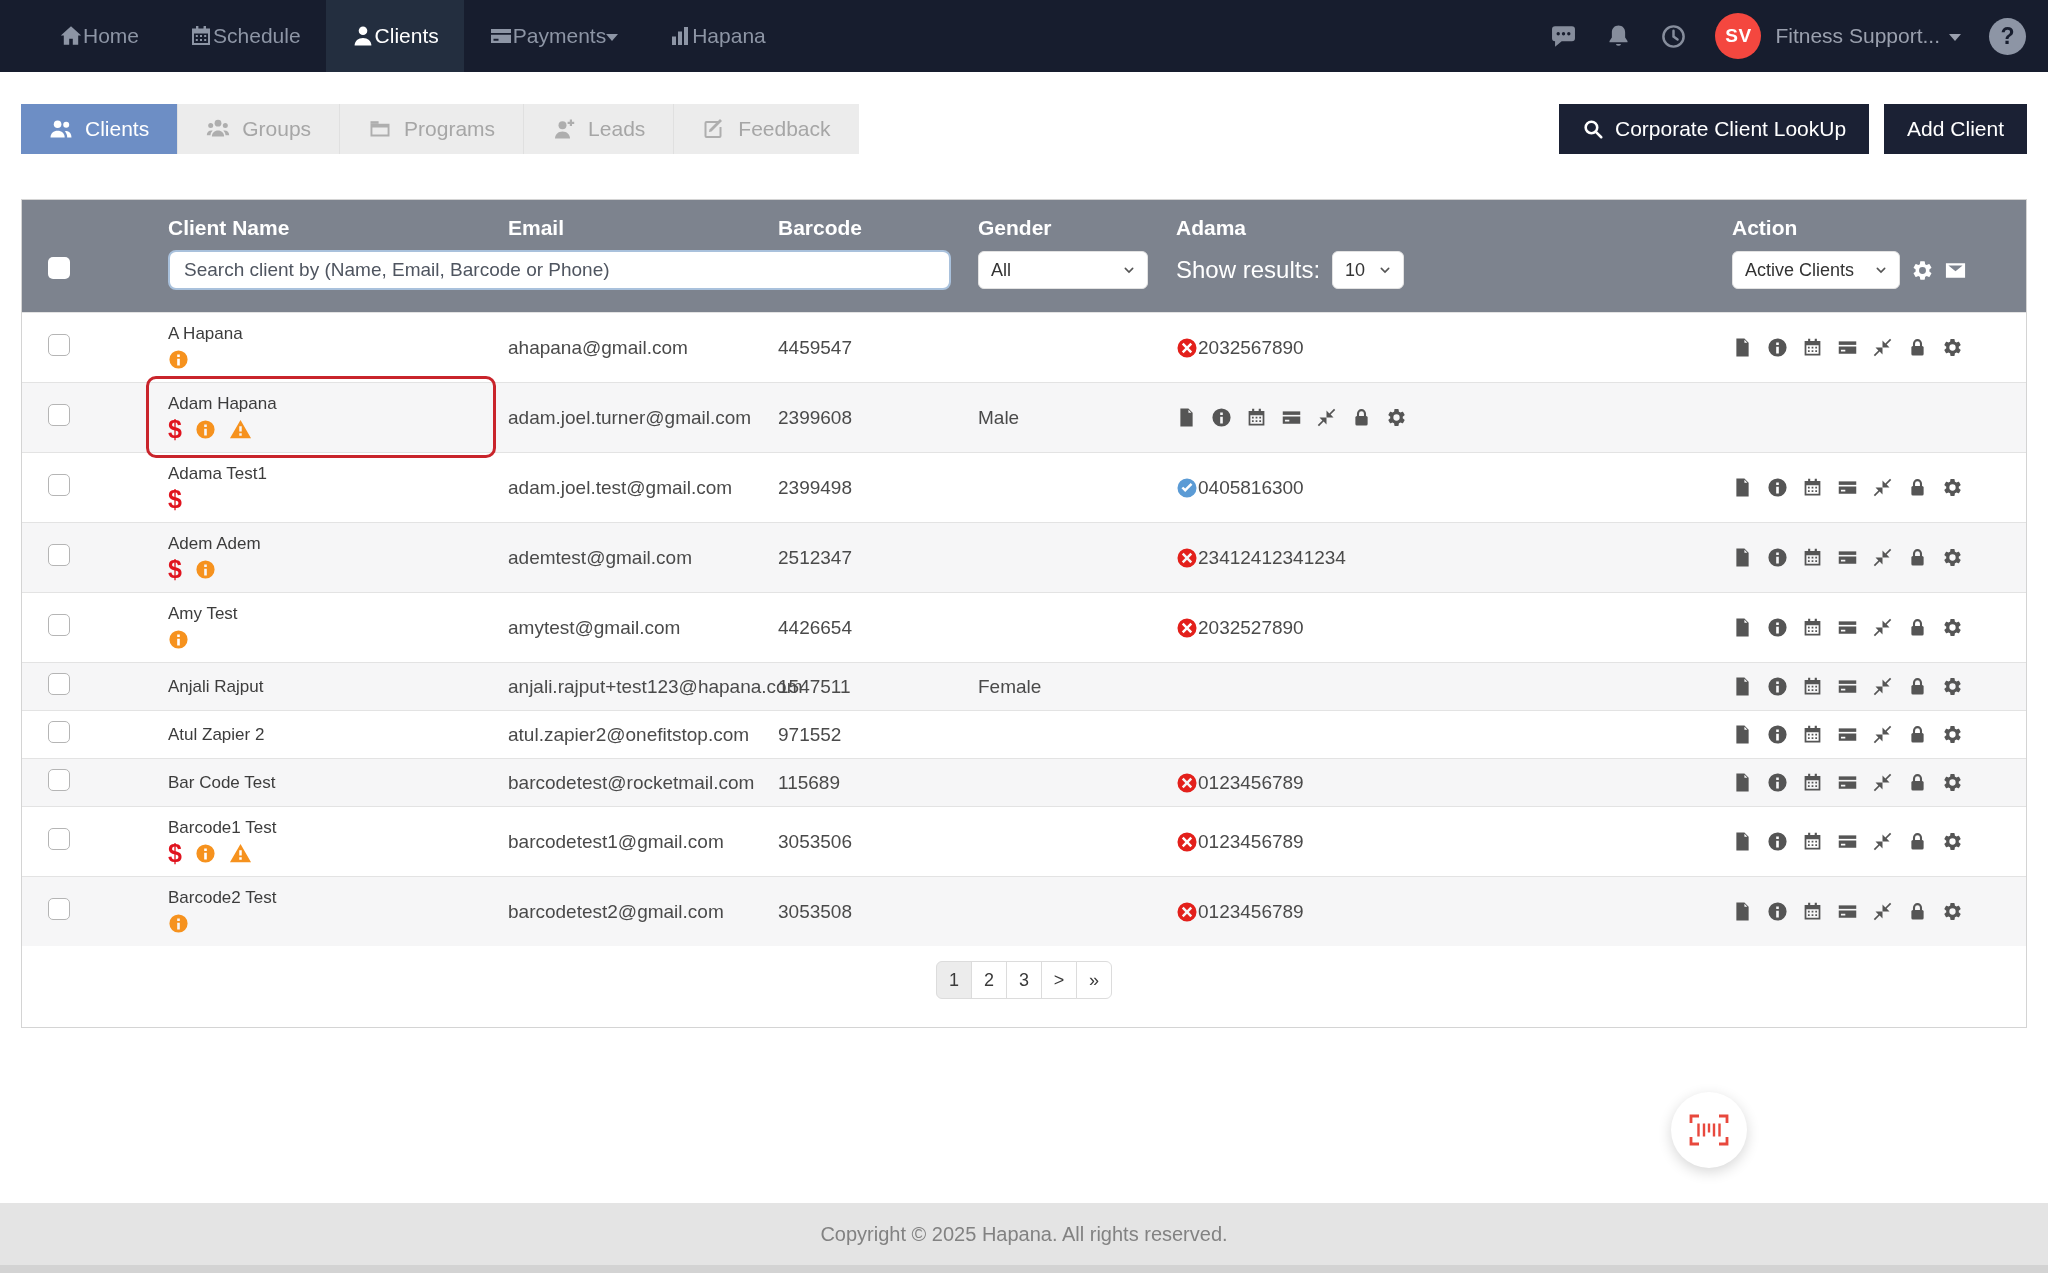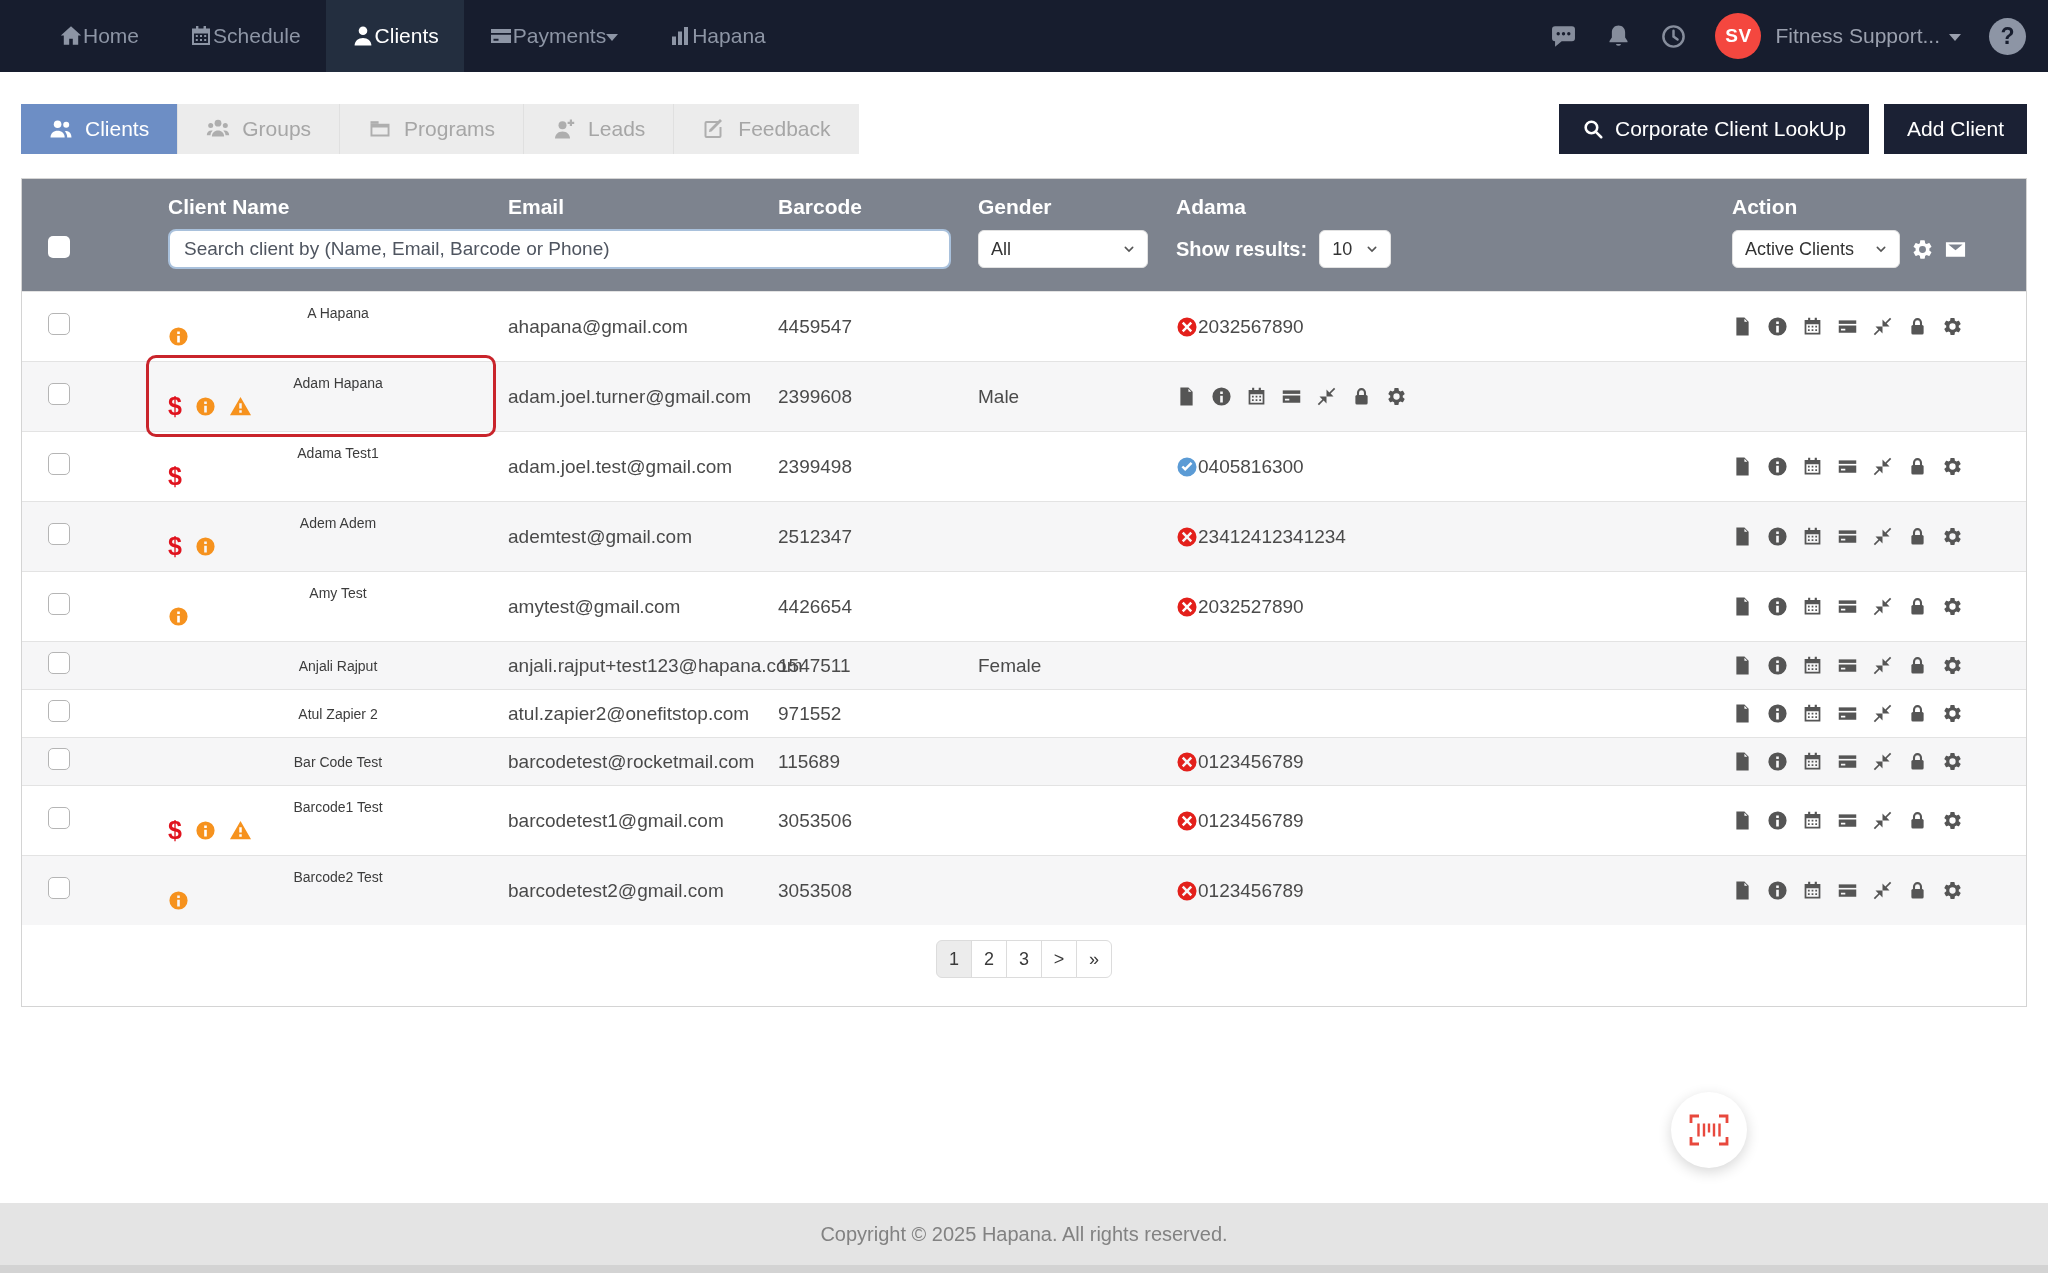--- a/index.html
+++ b/index.html
@@ -35,50 +35,50 @@
   .tab { height:50px; display:flex; align-items:center; gap:12px; padding:0 28px; background:#ececec; color:#a6a6a6; font-size:21px; border-left:1px solid #e0e0e0; cursor:pointer; }
   .tab:first-child { border-left:none; }
   .tab .icon { color:#aeaeae; }
   .tab.active { background:var(--active-tab); color:#fff; }
   .tab.active .icon { color:#fff; }
   .head-buttons { display:flex; gap:15px; }
   .btn-dark { height:50px; background:var(--button-dark); color:#fff; font-size:21px; border:none; border-radius:0; padding:0 23px; display:flex; align-items:center; gap:11px; cursor:pointer; font-family:inherit; }
   .btn-dark .icon { width:22px; height:22px; color:#fff; }
 
   
-  .table-card { margin:24px 21px 0; border:1px solid #d4d4d4; background:#fff; }
+  .table-card { margin:45px 21px 0; border:1px solid #d4d4d4; background:#fff; }
   .grid { display:grid; grid-template-columns:146px 340px 270px 200px 198px 556px 1fr; align-items:center; }
 
   .thead { background:var(--header-bg); color:#fff; padding:16px 0 22px; }
   .thead .labels > div { font-size:21px; font-weight:700; }
   .thead .controls { margin-top:10px; }
   .checkbox { width:22px; height:22px; background:#fff; border-radius:5px; border:1px solid #b5b5b5; display:inline-block; cursor:pointer; }
   .header-checkbox { border:none; }
   .checkbox-cell { padding-left:26px; }
   .search-wrap { grid-column:2/5; padding-right:27px; }
   .search-wrap input { width:100%; height:40px; border-radius:8px; border:2px solid #a9c1dc; padding:0 14px; font-size:19px; font-family:inherit; color:#333; outline:none; }
   .search-wrap input::placeholder { color:#4f5560; opacity:1; }
   .select { height:38px; background:#fff; border-radius:6px; padding:0 10px 0 12px; font-size:18px; color:#333; display:flex; justify-content:space-between; align-items:center; gap:8px; cursor:pointer; border:1px solid #e2e2e2; }
   .sel-caret { width:16px; height:16px; color:#555; }
   .gender-select { width:170px; }
   .results-wrap { display:flex; align-items:center; gap:12px; }
-  .results-label { font-size:20px; font-weight:700; }
+  .results-label { font-size:24px; font-weight:400; }
   .results-select { width:72px; }
   .action-controls { display:flex; align-items:center; gap:11px; }
   .status-select { width:168px; }
   .header-action-icon { width:23px; height:23px; color:#fff; cursor:pointer; }
 
   
   .row { border-top:1px solid #e3e3e3; background:#fff; }
   .row.striped { background:#f6f6f7; }
   .row.tall { height:70px; }
   .row.short { height:48px; }
   .cell { font-size:19px; color:#4a4a4a; }
   .name-cell { position:relative; height:100%; display:flex; flex-direction:column; justify-content:center; }
-  .client-name { font-size:14px; color:#3c3c3c; cursor:pointer;text-align:center; }
+  .client-name { font-size:17px; color:#3c3c3c; cursor:pointer; }
   .flags { display:flex; align-items:center; gap:13px; margin-top:3px; height:24px; }
   .flag-dollar { color:var(--flag-red); font-weight:700; font-size:25px; line-height:22px; cursor:pointer; }
   .flag-info { width:21px; height:21px; color:var(--flag-orange); cursor:pointer; }
   .flag-warning { width:23px; height:23px; color:var(--flag-orange); cursor:pointer; }
   .highlight-box { position:absolute; left:-22px; top:-7px; width:350px; height:calc(100% + 13px); border:3px solid var(--highlight); border-radius:10px; pointer-events:none; z-index:2; }
   .phone-cell { display:flex; align-items:center; }
   .phone-status { width:22px; height:22px; }
   .phone-status.invalid { color:var(--invalid); }
   .phone-status.valid { color:var(--valid); }
   .actions-cell { display:flex; align-items:center; gap:14px; }

